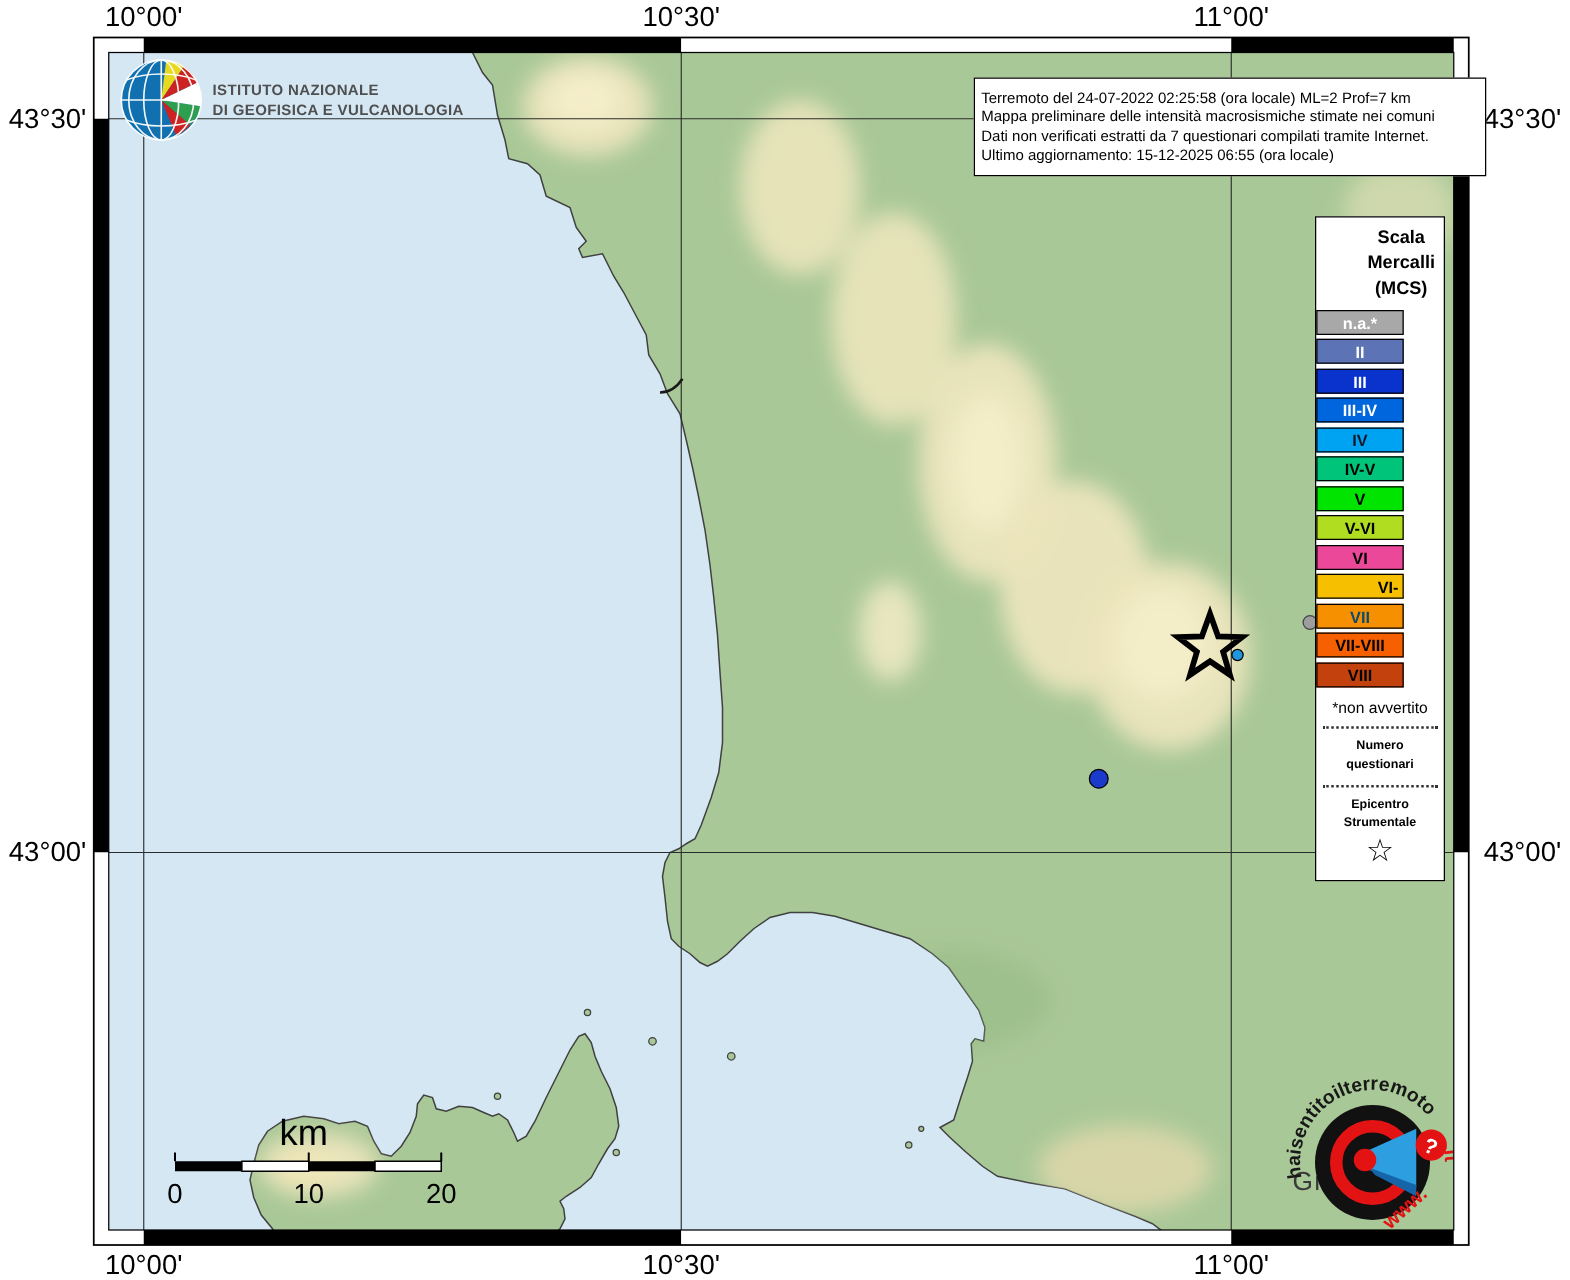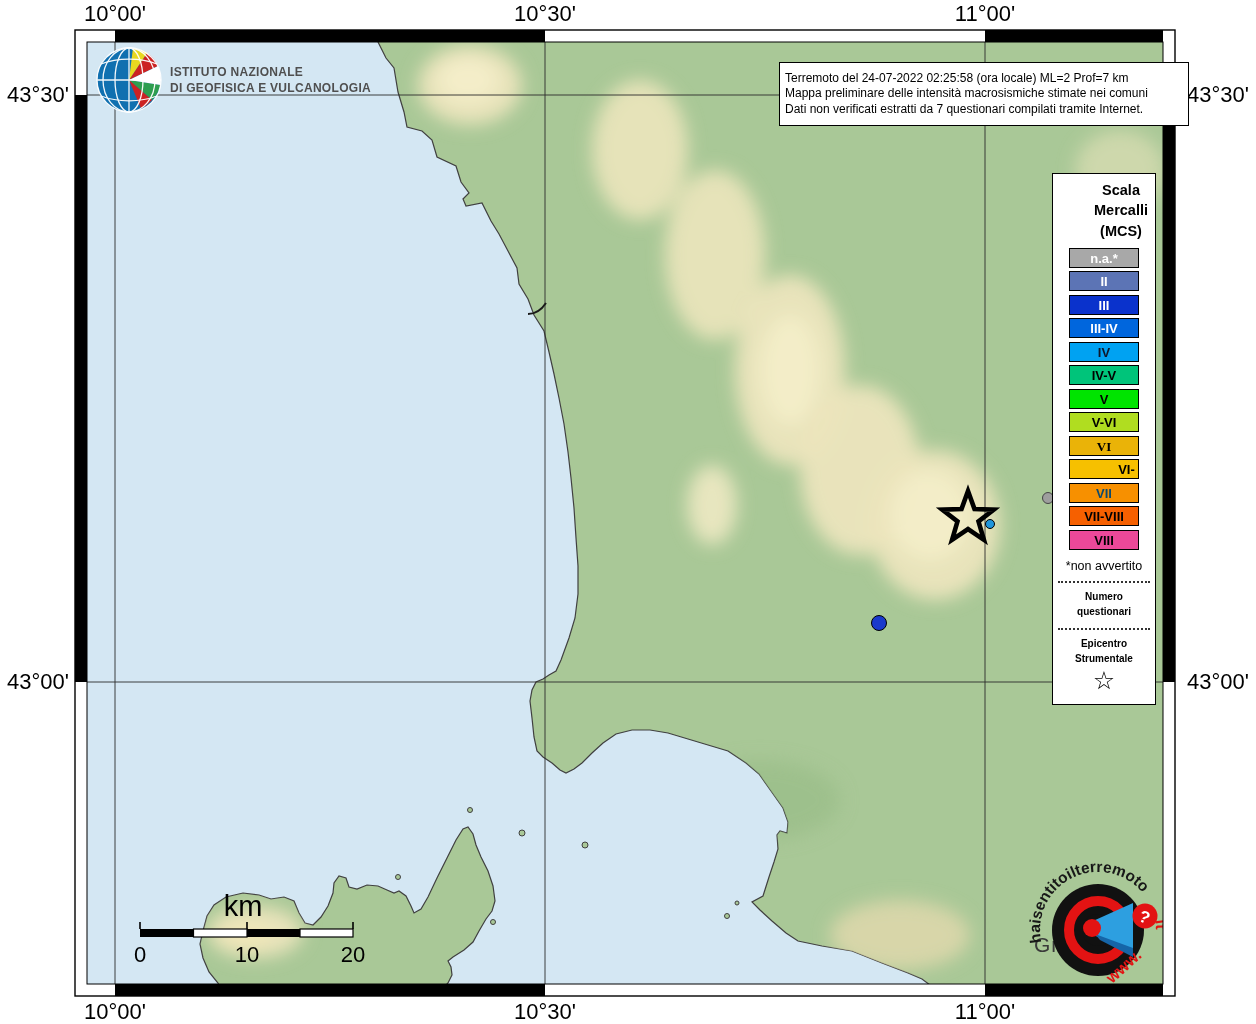--- a/index.html
+++ b/index.html
@@ -7,21 +7,21 @@
          font-family:"Liberation Sans",sans-serif;color:#000;}
   .stage svg{position:absolute;left:0;top:0;}
   
   .infobox{position:absolute;left:779px;top:62px;width:410px;box-sizing:border-box;
            background:#ffffff;border:1px solid #000;padding:8px 5px;font-size:12px;
            line-height:1.28;white-space:nowrap;overflow:hidden;}
   
   .legend{position:absolute;left:1052px;top:173px;width:104px;box-sizing:border-box;
           background:#ffffff;border:1px solid #000;text-align:center;padding:6px 0 10px;}
   .legend-title{font-weight:bold;font-size:14.5px;line-height:1.4;padding-left:34px;}
-  .chips{margin-top:7px;display:flex;flex-direction:column;gap:3.5px;align-items:center;}
+  .chips{margin-top:7px;display:flex;flex-direction:column;gap:3.5px;align-items:flex-start;}
   .chip{width:70px;height:20px;border:1px solid #000;font-weight:bold;font-size:13px;
         line-height:20px;box-sizing:border-box;}
   .footnote{font-size:12.5px;margin-top:9px;}
   .sep{border-top:2px dotted #333;margin:8px 5px 6px;}
   .qtitle{font-weight:bold;font-size:10px;line-height:1.55;}
   .qgrid{display:grid;grid-template-columns:1fr 1fr;margin-top:5px;row-gap:3px;align-items:end;}
   .qcell{display:flex;flex-direction:column;align-items:center;justify-content:flex-end;}
   .qcircle{border:1.7px solid #000;border-radius:50%;background:#fff;box-sizing:content-box;}
   .q-s{width:6px;height:6px;}  .q-m{width:11px;height:11px;}
   .q-l{width:16px;height:16px;}.q-xl{width:23px;height:23px;}
@@ -200,42 +200,43 @@
     <text x="69" y="689" text-anchor="end">43°00'</text>
     <text x="1187" y="102" text-anchor="start">43°30'</text>
     <text x="1187" y="689" text-anchor="start">43°00'</text>
   </g>
 </svg>
 
 <div class="infobox">
   <div>Terremoto del 24-07-2022 02:25:58 (ora locale) ML=2 Prof=7 km</div>
   <div>Mappa preliminare delle intensità macrosismiche stimate nei comuni</div>
   <div>Dati non verificati estratti da 7 questionari compilati tramite Internet.</div>
+  <div>Ultimo aggiornamento: 15-12-2025 06:55 (ora locale)</div>
 </div>
 
 <div class="legend">
   <div class="legend-title">
     <div>Scala</div>
     <div>Mercalli</div>
     <div>(MCS)</div>
   </div>
   <div class="chips">
     <div class="chip" style="background: rgb(168, 168, 168); color: rgb(255, 255, 255);">n.a.*</div>
     <div class="chip" style="background: rgb(92, 116, 181); color: rgb(255, 255, 255);">II</div>
     <div class="chip" style="background: rgb(10, 50, 204); color: rgb(255, 255, 255);">III</div>
     <div class="chip" style="background: rgb(0, 102, 221); color: rgb(255, 255, 255);">III-IV</div>
     <div class="chip" style="background: rgb(0, 162, 242); color: #0f172a;">IV</div>
     <div class="chip" style="background: rgb(0, 196, 122); color: rgb(0, 0, 0);">IV-V</div>
     <div class="chip" style="background: rgb(0, 228, 0); color: rgb(0, 0, 0);">V</div>
     <div class="chip" style="background: rgb(176, 221, 32); color: rgb(0, 0, 0);">V-VI</div>
-    <div class="chip" style="background: #eab308; color: rgb(0, 0, 0); font-family: Liberation Serif, serif;">VI</div>
+    <div class="chip" style="background: #ec4899; color: rgb(0, 0, 0);">VI</div>
     <div class="chip" style="background: rgb(246, 192, 0); color: rgb(0, 0, 0); padding-left: 45px;">VI-VII</div>
     <div class="chip" style="background: rgb(247, 144, 0); color: #0c4a6e;">VII</div>
     <div class="chip" style="background: rgb(246, 96, 0); color: rgb(0, 0, 0);">VII-VIII</div>
-    <div class="chip" style="background: #ec4899; color: rgb(0, 0, 0);">VIII</div>
+    <div class="chip" style="background: #c2410c; color: rgb(0, 0, 0);">VIII</div>
   </div>
   <div class="footnote">*non avvertito</div>
   <div class="sep"></div>
   <div class="qtitle">
     <div>Numero</div>
     <div>questionari</div>
   </div>
   <div class="sep"></div>
   <div class="qtitle">
     <div>Epicentro</div>

